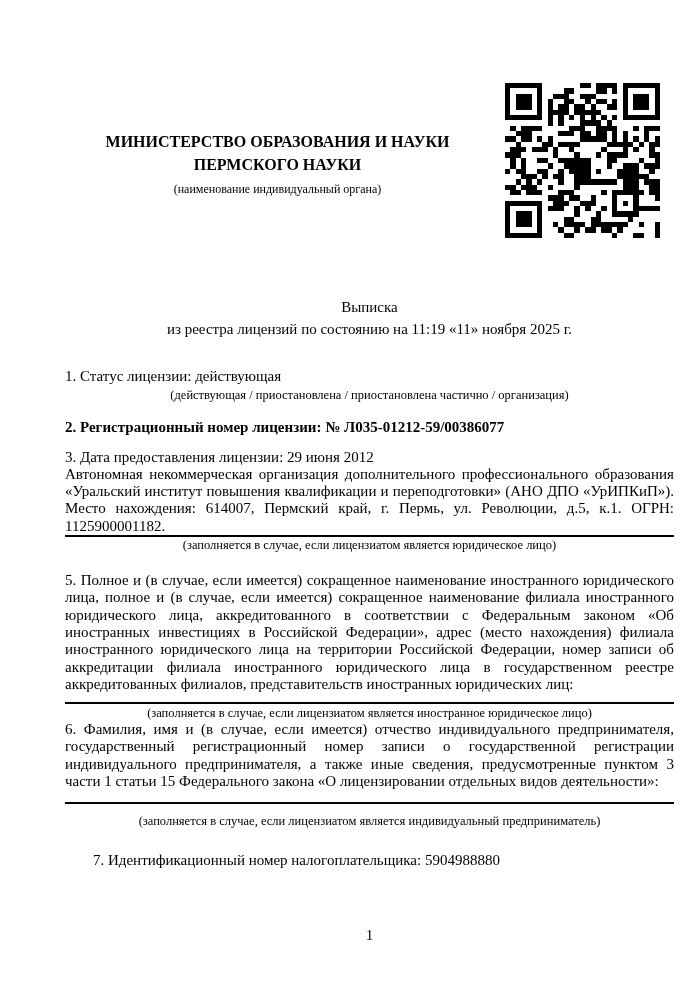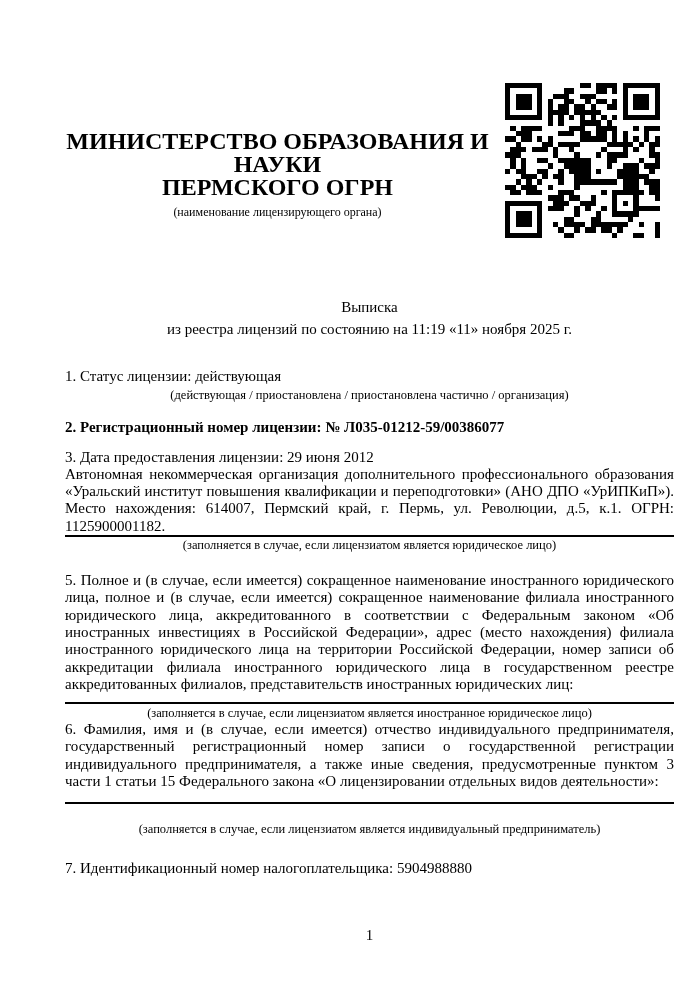--- a/index.html
+++ b/index.html
@@ -11,21 +11,21 @@
     color:#000;
     font-size:15px;
     overflow:hidden;
     margin:0 auto;
   }
   .ministry-block{
     position:absolute;left:65px;top:130px;width:425px;
     text-align:center;
   }
   .ministry-line{
-    font-weight:bold;font-size:24px;line-height:23px;
+    font-weight:bold;font-size:16px;line-height:23px;
   }
   .ministry-caption{
     font-size:12px;line-height:14px;margin-top:6px;
   }
   .qr{
     position:absolute;left:505px;top:83px;width:155px;height:155px;
   }
   .doc-title{
     position:absolute;left:65px;top:296px;width:609px;
     text-align:center;line-height:22px;font-size:15px;
@@ -45,36 +45,36 @@
   .mt-status-caption{margin-top:3px;}
   .mt-item2{margin-top:16px;font-weight:bold;}
   .mt-item3{margin-top:12px;}
   .mt-item4{margin-top:18px;}
   .mt-caption4{margin-top:1px;}
   .mt-item5{margin-top:19px;}
   .mt-rule5{margin-top:9px;}
   .mt-caption5{margin-top:2px;}
   .mt-item6{}
   .mt-rule6{margin-top:12px;}
-  .mt-caption6{margin-top:18px;}
-  .mt-item7{margin-top:23px;}
+  .mt-caption6{margin-top:10px;}
+  .mt-item7{margin-top:23px;margin-left:28px;}
   .page-number{
     position:absolute;left:65px;top:927px;width:609px;
     text-align:center;font-size:15px;
   }
 </style>
 </head>
 <body>
 
 <div class="page">
 
   <div class="ministry-block">
     <div class="ministry-line">МИНИСТЕРСТВО ОБРАЗОВАНИЯ И НАУКИ</div>
-    <div class="ministry-line">ПЕРМСКОГО ОГРН</div>
-    <div class="ministry-caption">(наименование лицензирующего органа)</div>
+    <div class="ministry-line">ПЕРМСКОГО НАУКИ</div>
+    <div class="ministry-caption">(наименование индивидуальный органа)</div>
   </div>
 
   <svg class="qr" viewBox="0 0 29 29" shape-rendering="crispEdges" fill="#000000" xmlns="http://www.w3.org/2000/svg">
       <rect x="0" y="0" width="1" height="1"></rect>
       <rect x="1" y="0" width="1" height="1"></rect>
       <rect x="2" y="0" width="1" height="1"></rect>
       <rect x="3" y="0" width="1" height="1"></rect>
       <rect x="4" y="0" width="1" height="1"></rect>
       <rect x="5" y="0" width="1" height="1"></rect>
       <rect x="6" y="0" width="1" height="1"></rect>

